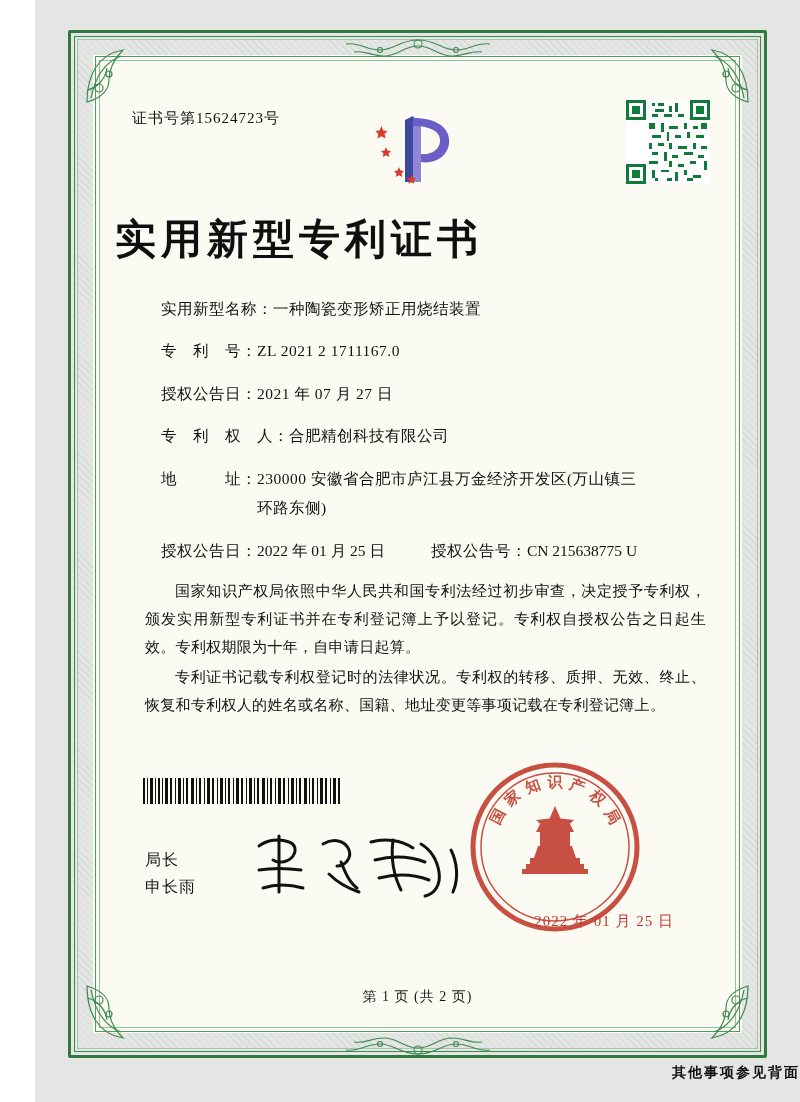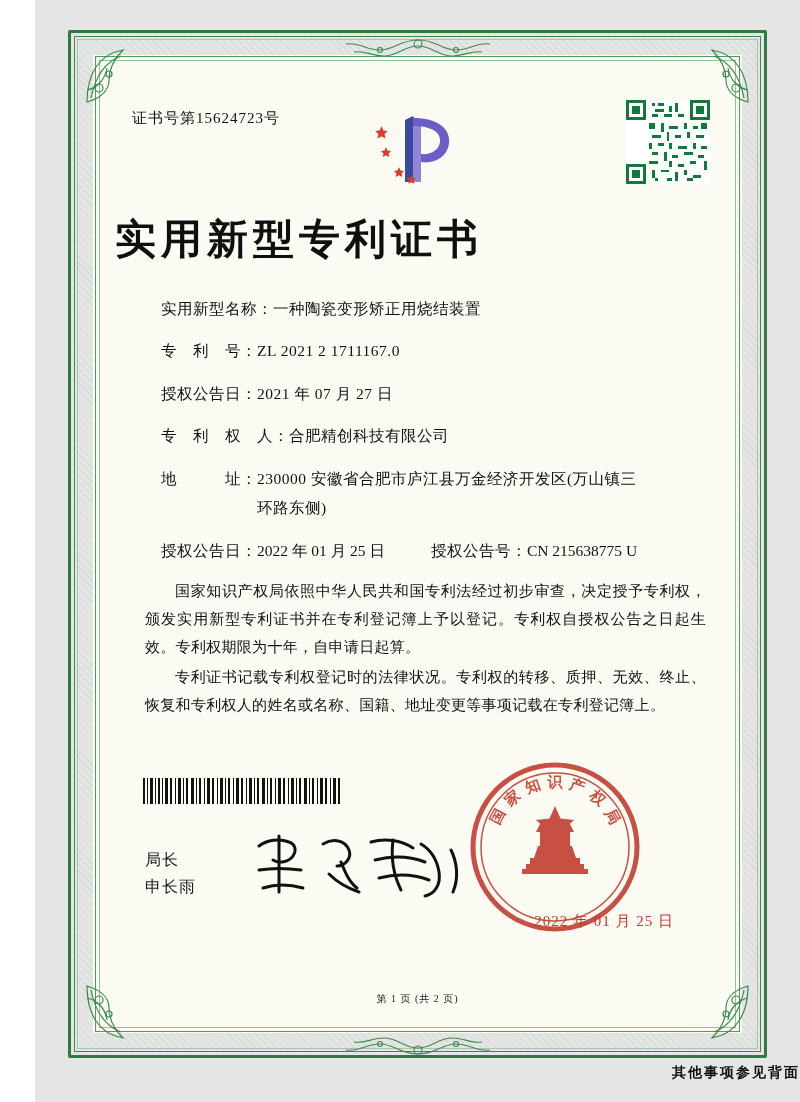--- a/index.html
+++ b/index.html
@@ -253,21 +253,21 @@
     font-size: 15px;
     color: #c0392b;
     letter-spacing: 1px;
   }
 
   .page-num {
     position: absolute;
     left: 0; right: 0;
     bottom: 12px;
     text-align: center;
-    font-size: 10px;
+    font-size: 14px;
     letter-spacing: 1px;
   }
 
   .footer-note {
     position: absolute;
     left: 0; right: 0;
     bottom: 20px;
     text-align: right;
     font-size: 14px;
     letter-spacing: 2px;

